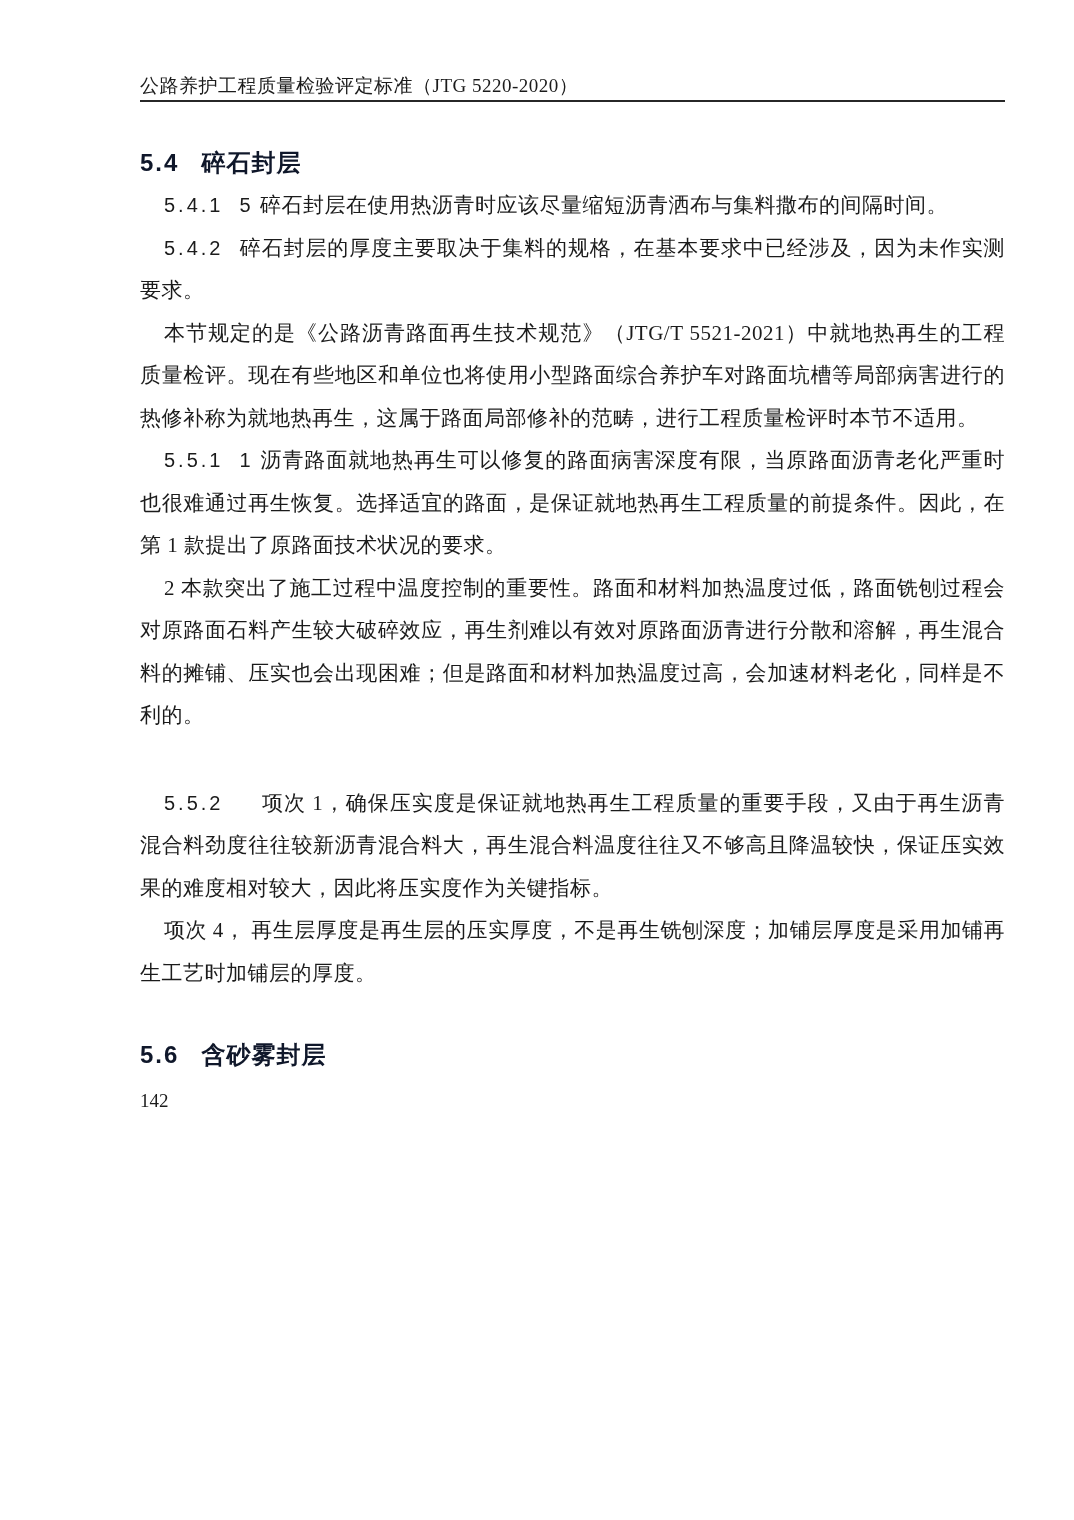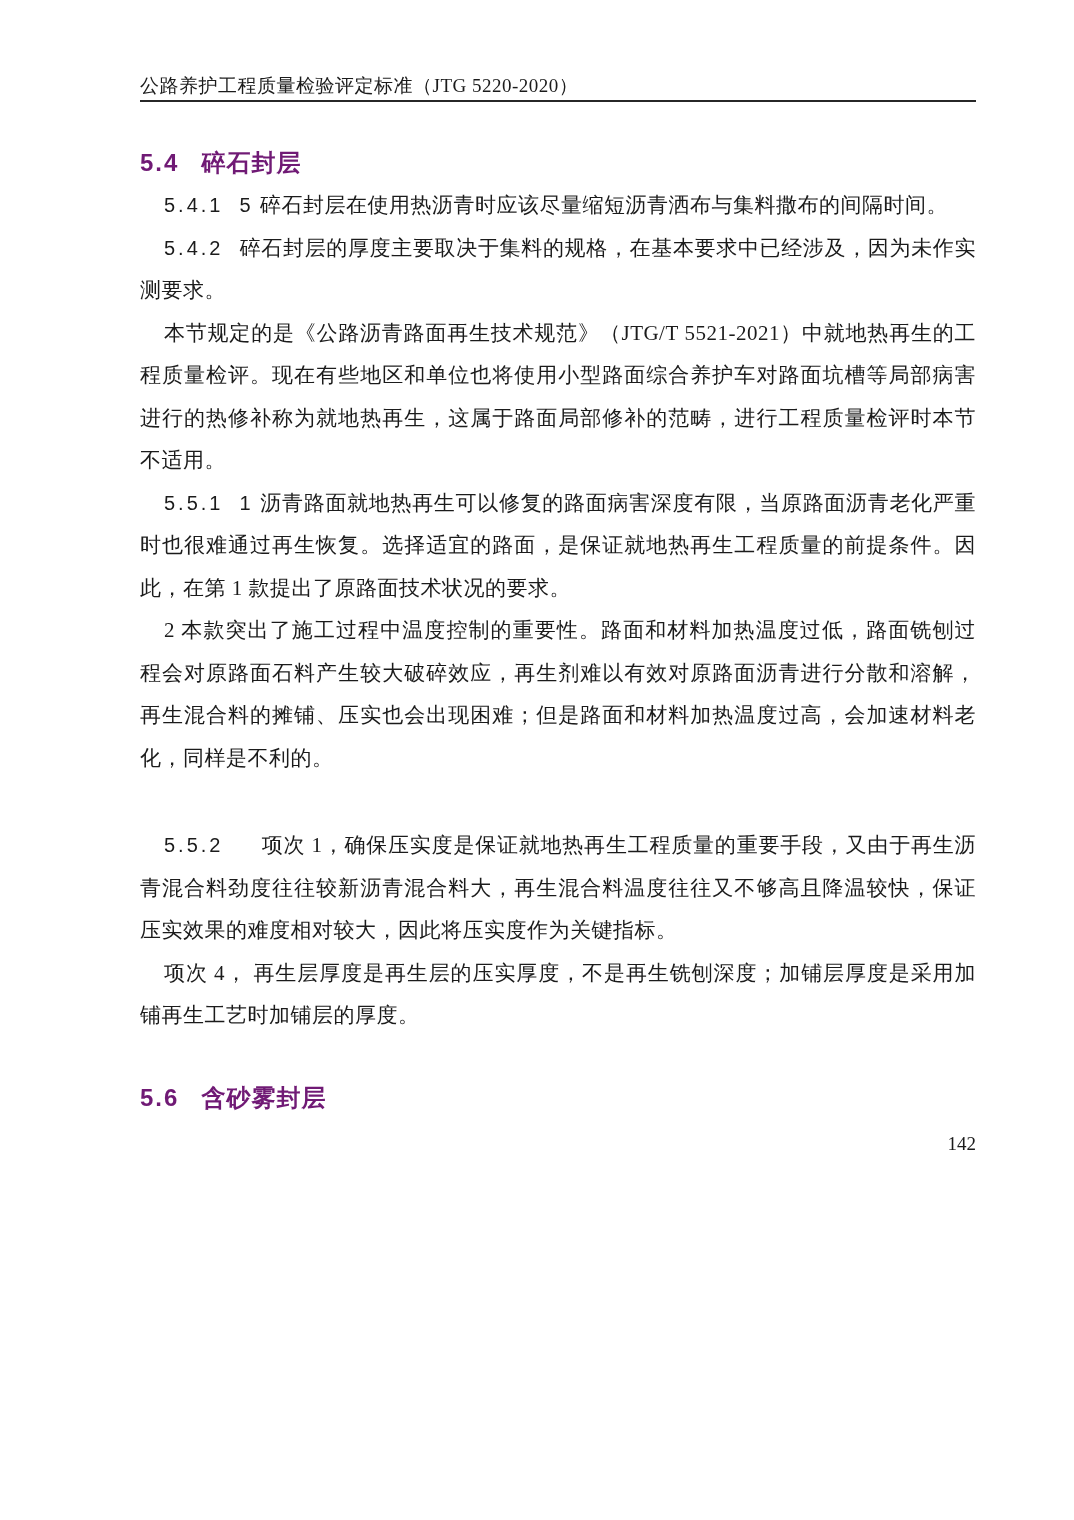--- a/index.html
+++ b/index.html
@@ -2,21 +2,21 @@
 <html lang="zh"><head>
 <meta charset="utf-8">
 <style>
   html, body { margin: 0; padding: 0; background: #ffffff; }
   .page {
     position: relative;
     width: 1074px;
     height: 1520px;
     box-sizing: border-box;
     background: #ffffff;
-    padding: 75px 98px 0 140px;
+    padding: 75px 69px 0 140px;
     font-family: "Liberation Serif", "DejaVu Serif", serif;
     color: #1b1b1b;
     overflow: hidden;
   }
   .doc-header {
     font-size: 19px;
     line-height: 22px;
     padding-bottom: 3px;
     border-bottom: 2px solid #272727;
     letter-spacing: 0.5px;
@@ -44,28 +44,28 @@
   .item {
     font-family: "Liberation Sans", "DejaVu Sans", sans-serif;
     font-size: 20px;
     margin-right: 9px;
   }
   h2.sec {
     font-family: "Liberation Sans", "DejaVu Sans", sans-serif;
     font-weight: 700;
     font-size: 24px;
     line-height: 30px;
-    color: #701a75;
+    color: #0f172a;
     margin: 46px 0 6px 0;
     letter-spacing: 1px;
   }
   .sec-num { margin-right: 22px; letter-spacing: 2px; }
   .doc-footer {
     margin-top: 21px;
-    text-align: right;
+    text-align: left;
     font-size: 19px;
     line-height: 20px;
   }
 </style>
 </head>
 <body>
 
 <div class="page">
 
   <header class="doc-header">

